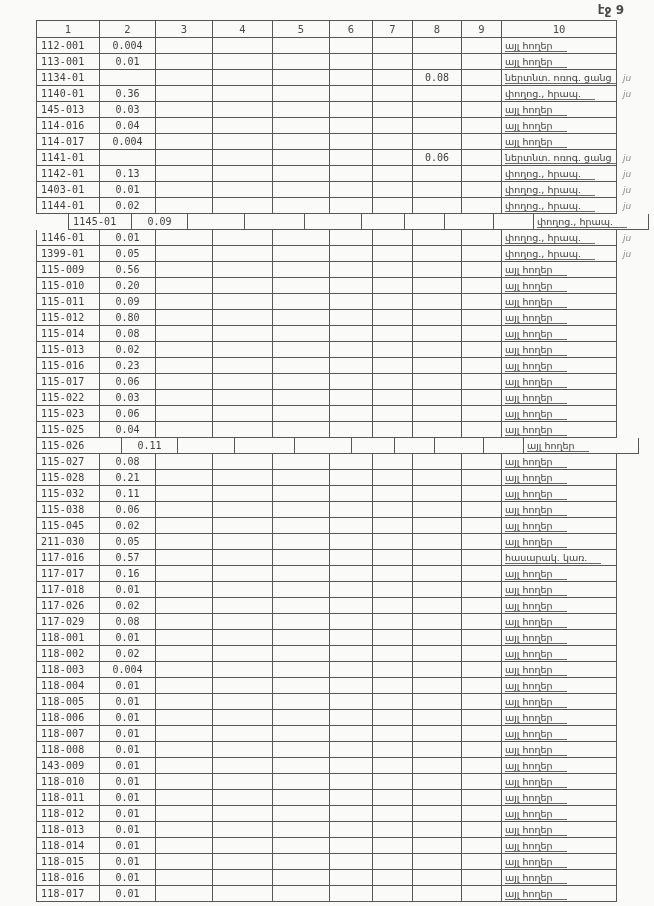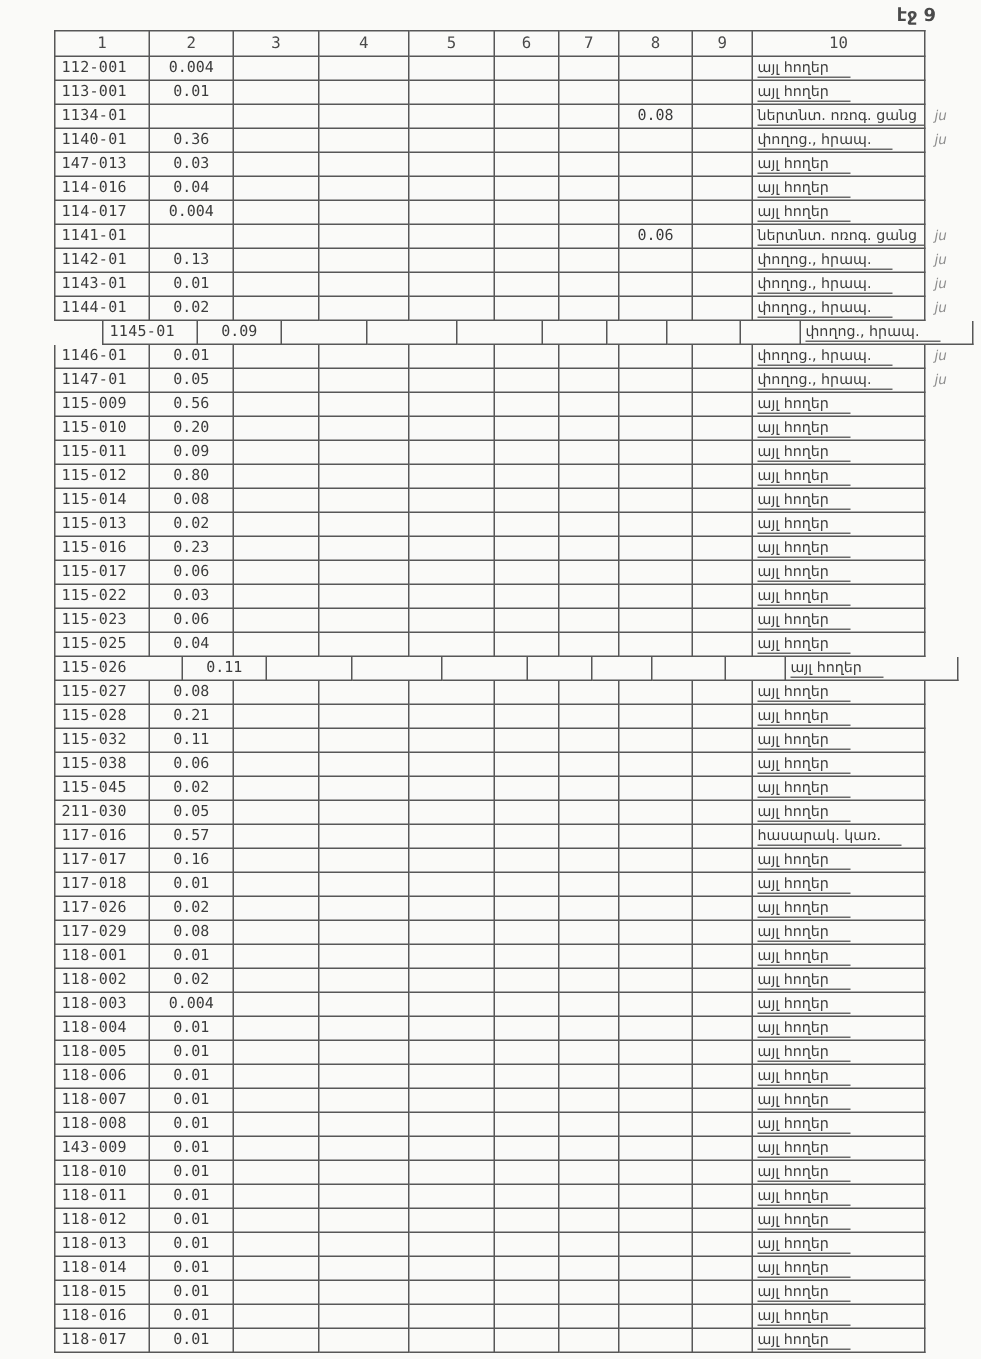--- a/index.html
+++ b/index.html
@@ -132,21 +132,21 @@
       <div class="cell empty-cell" style="width: 43px;"></div>
       <div class="cell empty-cell" style="width: 40px;"></div>
       <div class="cell num-cell" style="width: 49px;"></div>
       <div class="cell empty-cell" style="width: 40px;"></div>
       <div class="cell label-cell" style="width: 115px;">
         <span>փողոց., հրապ.</span>
       </div>
       <div class="mark-cell">ju</div>
     </div>
     <div class="t-row">
-      <div class="cell code-cell first" style="width: 64px;">147-013</div>
+      <div class="cell code-cell first" style="width: 64px;">145-013</div>
       <div class="cell num-cell" style="width: 56px;">0.03</div>
       <div class="cell empty-cell" style="width: 57px;"></div>
       <div class="cell empty-cell" style="width: 60px;"></div>
       <div class="cell empty-cell" style="width: 57px;"></div>
       <div class="cell empty-cell" style="width: 43px;"></div>
       <div class="cell empty-cell" style="width: 40px;"></div>
       <div class="cell num-cell" style="width: 49px;"></div>
       <div class="cell empty-cell" style="width: 40px;"></div>
       <div class="cell label-cell" style="width: 115px;">
         <span>այլ հողեր</span>
@@ -207,21 +207,21 @@
       <div class="cell empty-cell" style="width: 43px;"></div>
       <div class="cell empty-cell" style="width: 40px;"></div>
       <div class="cell num-cell" style="width: 49px;"></div>
       <div class="cell empty-cell" style="width: 40px;"></div>
       <div class="cell label-cell" style="width: 115px;">
         <span>փողոց., հրապ.</span>
       </div>
       <div class="mark-cell">ju</div>
     </div>
     <div class="t-row">
-      <div class="cell code-cell first" style="width: 64px;">1143-01</div>
+      <div class="cell code-cell first" style="width: 64px;">1403-01</div>
       <div class="cell num-cell" style="width: 56px;">0.01</div>
       <div class="cell empty-cell" style="width: 57px;"></div>
       <div class="cell empty-cell" style="width: 60px;"></div>
       <div class="cell empty-cell" style="width: 57px;"></div>
       <div class="cell empty-cell" style="width: 43px;"></div>
       <div class="cell empty-cell" style="width: 40px;"></div>
       <div class="cell num-cell" style="width: 49px;"></div>
       <div class="cell empty-cell" style="width: 40px;"></div>
       <div class="cell label-cell" style="width: 115px;">
         <span>փողոց., հրապ.</span>
@@ -267,21 +267,21 @@
       <div class="cell empty-cell" style="width: 43px;"></div>
       <div class="cell empty-cell" style="width: 40px;"></div>
       <div class="cell num-cell" style="width: 49px;"></div>
       <div class="cell empty-cell" style="width: 40px;"></div>
       <div class="cell label-cell" style="width: 115px;">
         <span>փողոց., հրապ.</span>
       </div>
       <div class="mark-cell">ju</div>
     </div>
     <div class="t-row">
-      <div class="cell code-cell first" style="width: 64px;">1147-01</div>
+      <div class="cell code-cell first" style="width: 64px;">1399-01</div>
       <div class="cell num-cell" style="width: 56px;">0.05</div>
       <div class="cell empty-cell" style="width: 57px;"></div>
       <div class="cell empty-cell" style="width: 60px;"></div>
       <div class="cell empty-cell" style="width: 57px;"></div>
       <div class="cell empty-cell" style="width: 43px;"></div>
       <div class="cell empty-cell" style="width: 40px;"></div>
       <div class="cell num-cell" style="width: 49px;"></div>
       <div class="cell empty-cell" style="width: 40px;"></div>
       <div class="cell label-cell" style="width: 115px;">
         <span>փողոց., հրապ.</span>

